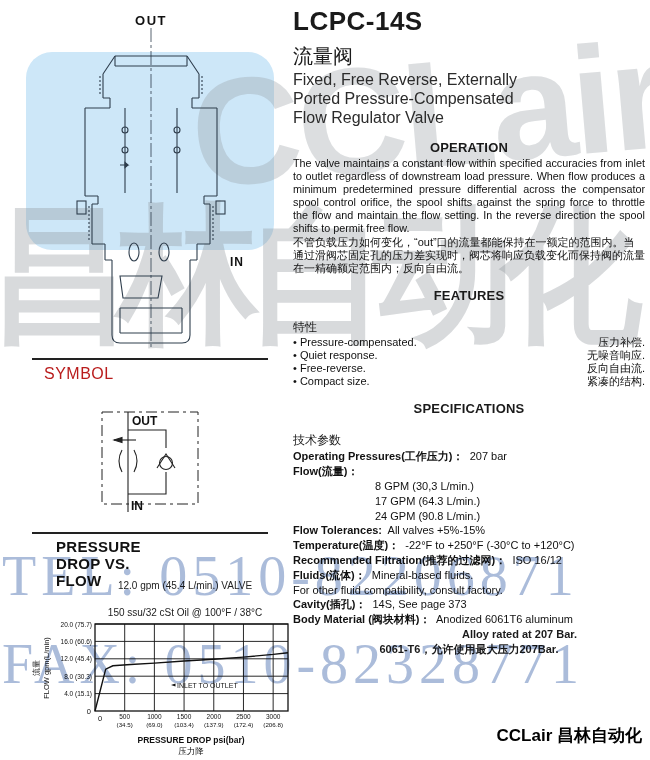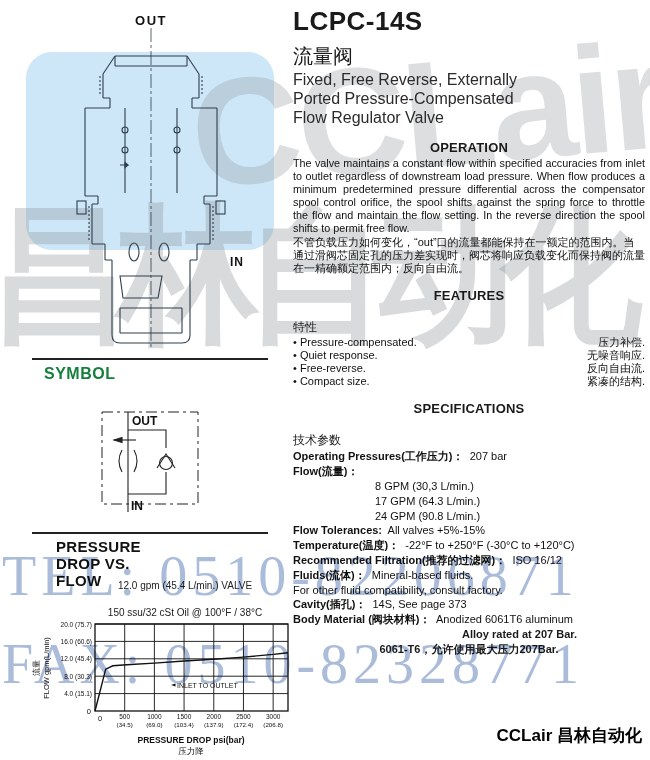--- a/index.html
+++ b/index.html
@@ -18,21 +18,21 @@
   .wm-over{position:absolute;inset:0;z-index:6;pointer-events:none;mix-blend-mode:multiply;}
   .wm-tel{position:absolute;left:2px;top:544px;font-family:"Liberation Serif",serif;
           font-size:56px;color:rgba(143,166,205,0.75);letter-spacing:5px;white-space:nowrap;}
   .wm-fax{position:absolute;left:2px;top:632px;font-family:"Liberation Serif",serif;
           font-size:56px;color:rgba(143,166,205,0.75);letter-spacing:5px;white-space:nowrap;}
   
   .lcol{position:absolute;left:0;top:0;z-index:2;}
   #valve-svg{position:absolute;left:30px;top:8px;}
   .rule{position:absolute;left:32px;width:236px;height:2px;background:#222;}
   .rule1{top:358px;} .rule2{top:532px;}
-  .symbol-h{position:absolute;left:44px;top:365px;font-size:16px;font-weight:700;color:#15803d;
+  .symbol-h{position:absolute;left:44px;top:365px;font-size:16px;font-weight:400;color:#b91c1c;
             letter-spacing:0.5px;}
   #symbol-svg{position:absolute;left:88px;top:404px;}
   .chart-h{position:absolute;left:56px;top:538px;font-size:15px;font-weight:bold;color:#111;
            letter-spacing:0.3px;}
   .chart-sub1{position:absolute;left:70px;top:580px;width:230px;text-align:center;
               font-size:10px;color:#222;}
   .chart-sub2{position:absolute;left:70px;top:607px;width:230px;text-align:center;
               font-size:10px;color:#222;}
   #chart-svg{position:absolute;left:30px;top:616px;}
   

